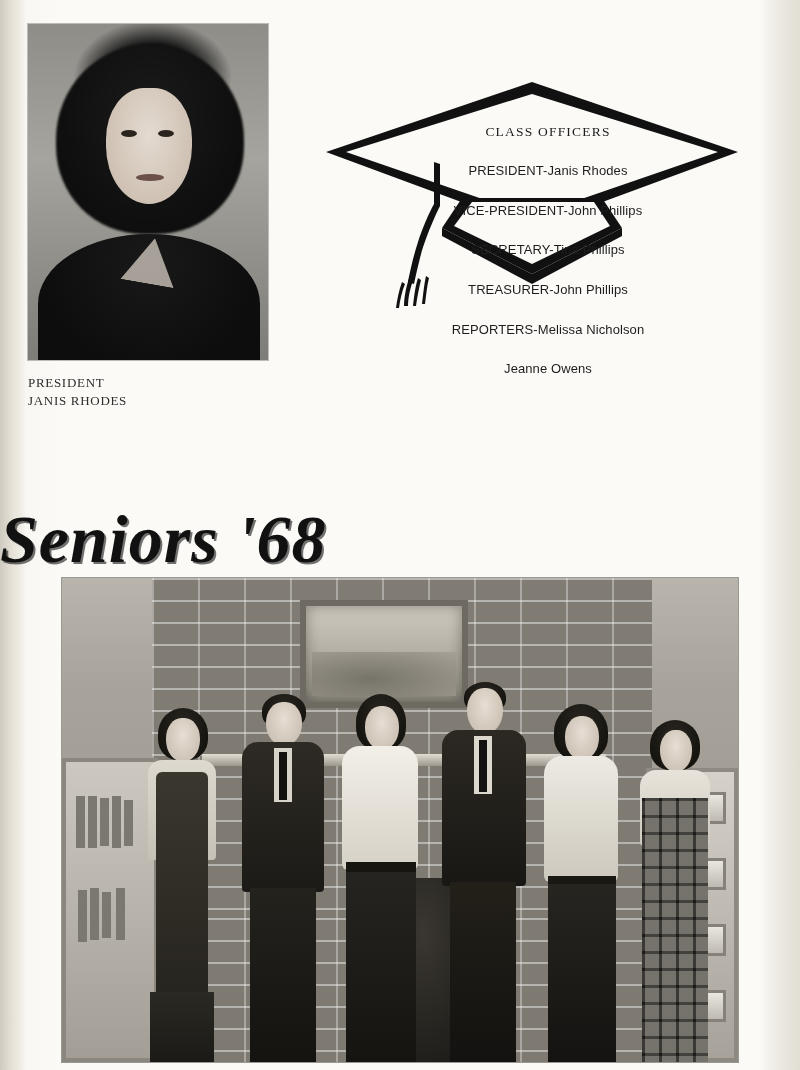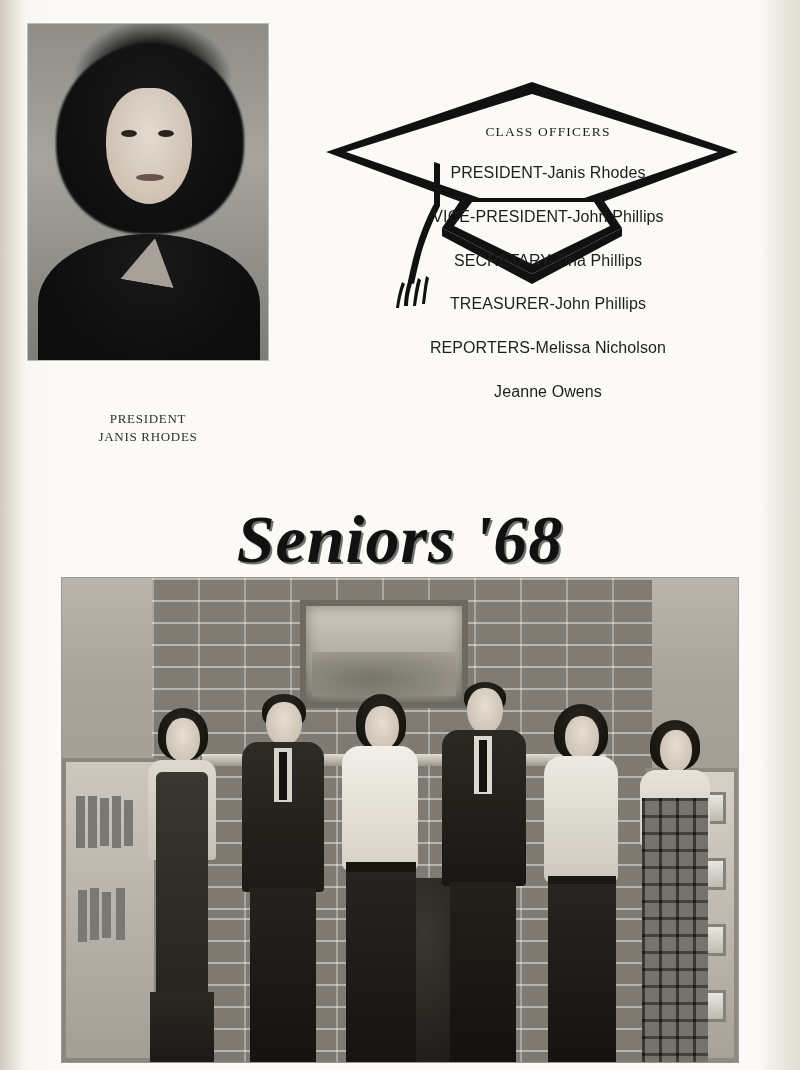--- a/index.html
+++ b/index.html
@@ -90,27 +90,25 @@
     transform: rotate(10deg);
     clip-path: polygon(50% 0, 100% 100%, 0 100%);
     opacity: .75;
   }
 
   .portrait-caption {
     position: absolute;
     left: 28px;
     top: 374px;
     width: 240px;
-    text-align: center;
     font-family: "Liberation Serif", serif;
     font-size: 13px;
     letter-spacing: 0.7px;
     color: #2d2d2d;
     line-height: 1.35;
-    margin-top: 36px;
   }
 
   
   .cap {
     position: absolute;
     left: 322px;
     top: 78px;
     width: 420px;
     height: 240px;
   }
@@ -124,34 +122,33 @@
     color: #1d1d1d;
   }
   .officers .oc-title {
     font-family: "Liberation Serif", serif;
     font-size: 13.5px;
     letter-spacing: 1.2px;
     margin-bottom: 7px;
   }
   .officers .oc-line {
     font-family: "Liberation Sans", sans-serif;
-    font-size: 16px;
+    font-size: 13px;
     line-height: 1.36;
     letter-spacing: .1px;
     white-space: nowrap;
     margin-top: 22px;
   }
 
   
   .headline {
     position: absolute;
     left: 0;
     top: 500px;
     width: 800px;
-    text-align: center;
     font-family: "Liberation Serif", serif;
     font-weight: bold;
     font-style: italic;
     font-size: 68px;
     letter-spacing: 1px;
     color: #111;
     text-shadow: 2px 2px 0 rgba(0,0,0,0.55);
   }
 
   

